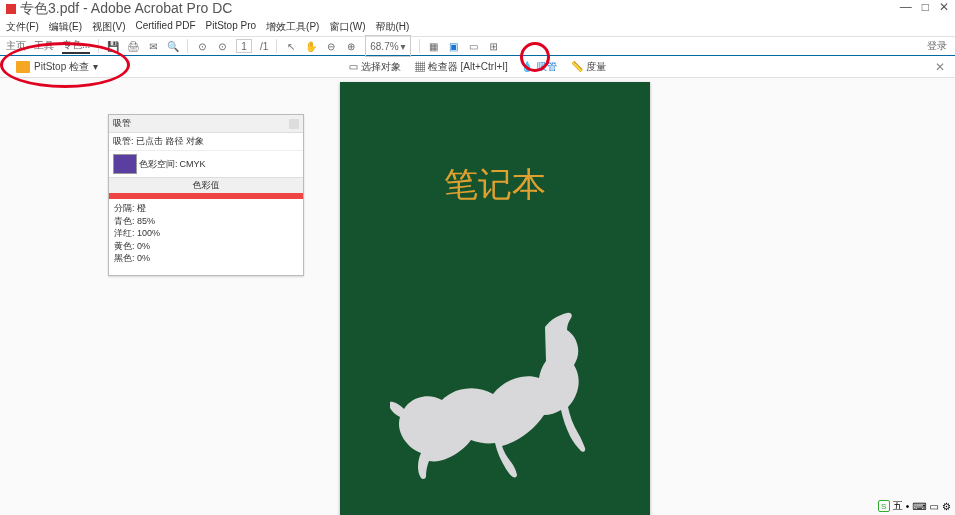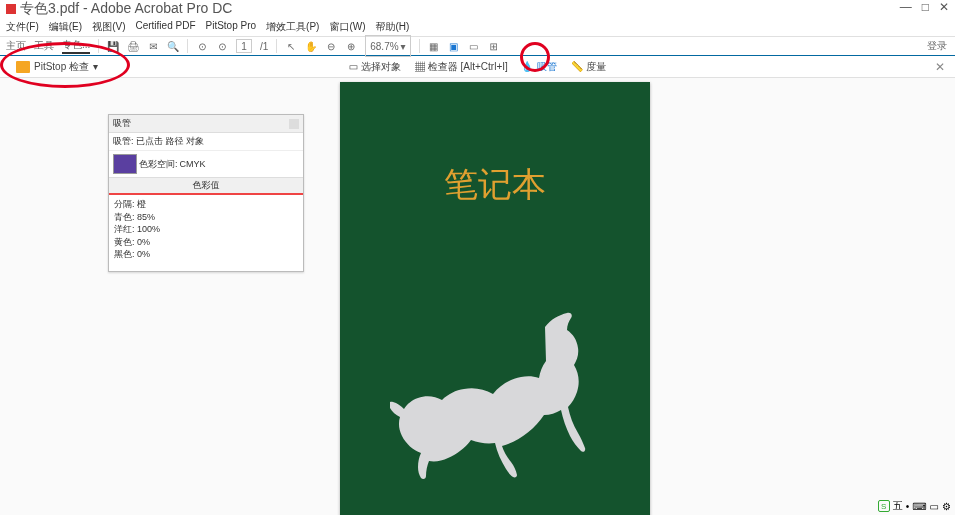--- a/index.html
+++ b/index.html
@@ -25,21 +25,21 @@
   .page { position: absolute; left: 340px; top: 4px; width: 310px; height: 437px; background: #14532d; box-shadow: 0 1px 3px rgba(0,0,0,.3); }
   .page .title { position: absolute; top: 80px; width: 100%; text-align: center; color: #e0a030; font-size: 34px; font-family: "KaiTi","STKaiti",serif; }
   .page .horse { position: absolute; top: 230px; left: 50px; width: 210px; height: 170px; }
   .panel { position: absolute; left: 108px; top: 36px; width: 196px; background: #fff; border: 1px solid #bbb; box-shadow: 0 1px 2px rgba(0,0,0,.15); font-size: 9px; color: #333; }
   .panel .phdr { background: #f0f0f0; padding: 2px 4px; display: flex; justify-content: space-between; align-items: center; border-bottom: 1px solid #ddd; }
   .panel .phdr .xbox { width: 10px; height: 10px; background: #ddd; }
   .panel .pline { padding: 2px 4px; border-bottom: 1px solid #eee; }
   .panel .radios { display: flex; gap: 30px; padding: 2px 4px; align-items: center; }
   .panel .swatchrow { display: flex; align-items: center; gap: 2px; padding: 3px 4px; }
   .panel .swatch { width: 24px; height: 20px; background: #5a3fa0; border: 1px solid #999; }
-  .panel .sectlbl { background: #f0f0f0; text-align: center; padding: 1px; border-top: 1px solid #ddd; border-bottom: 2px solid #ef4444; }
+  .panel .sectlbl { background: #f0f0f0; text-align: center; padding: 1px; border-top: 1px solid #ddd; border-bottom: 6px solid #ef4444; }
   .panel .vals { padding: 3px 5px 10px; line-height: 1.4; }
   .annot1 { position: absolute; border: 3px solid #e00020; border-radius: 50%; left: 0px; top: 42px; width: 130px; height: 46px; pointer-events: none; z-index: 50; }
   .annot2 { position: absolute; border: 3px solid #e00020; border-radius: 50%; left: 520px; top: 42px; width: 30px; height: 30px; pointer-events: none; z-index: 50; }
   .bottom-icons { position: absolute; right: 4px; bottom: 2px; display: flex; gap: 3px; align-items: center; font-size: 10px; }
   .bottom-icons .gi { width: 12px; height: 12px; border: 1px solid #3a3; border-radius: 2px; display: flex; align-items: center; justify-content: center; color: #3a3; font-size: 8px; }
   svg { display: block; }
 </style>
 </head>
 <body>
 

